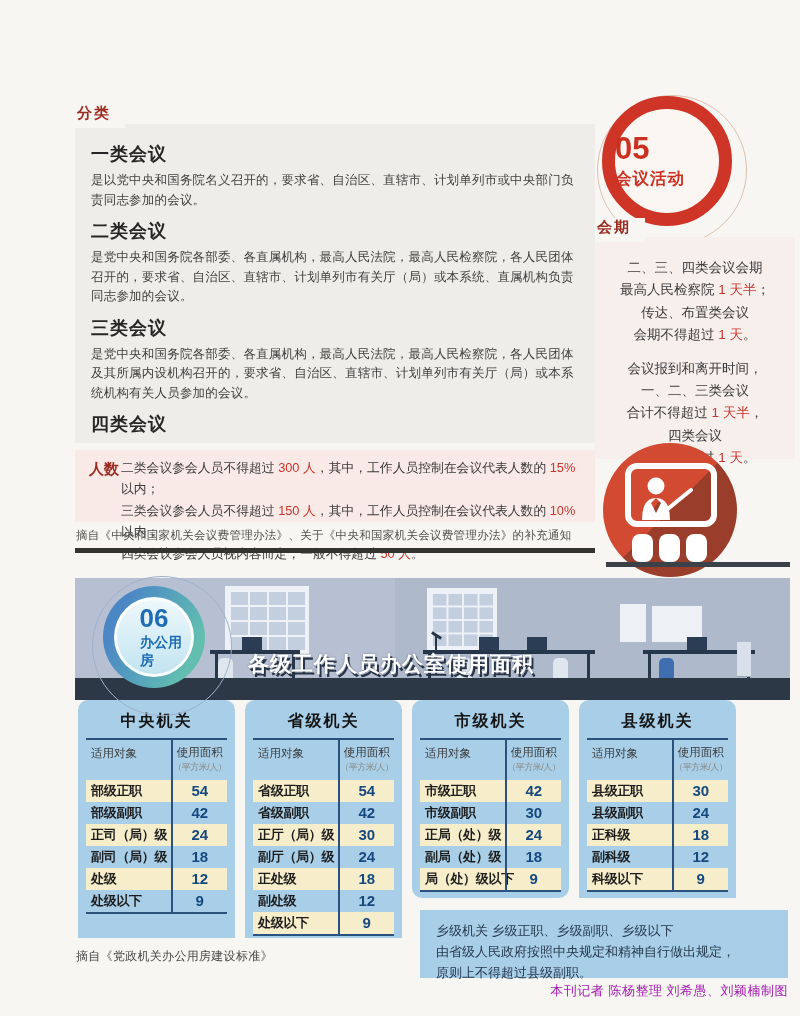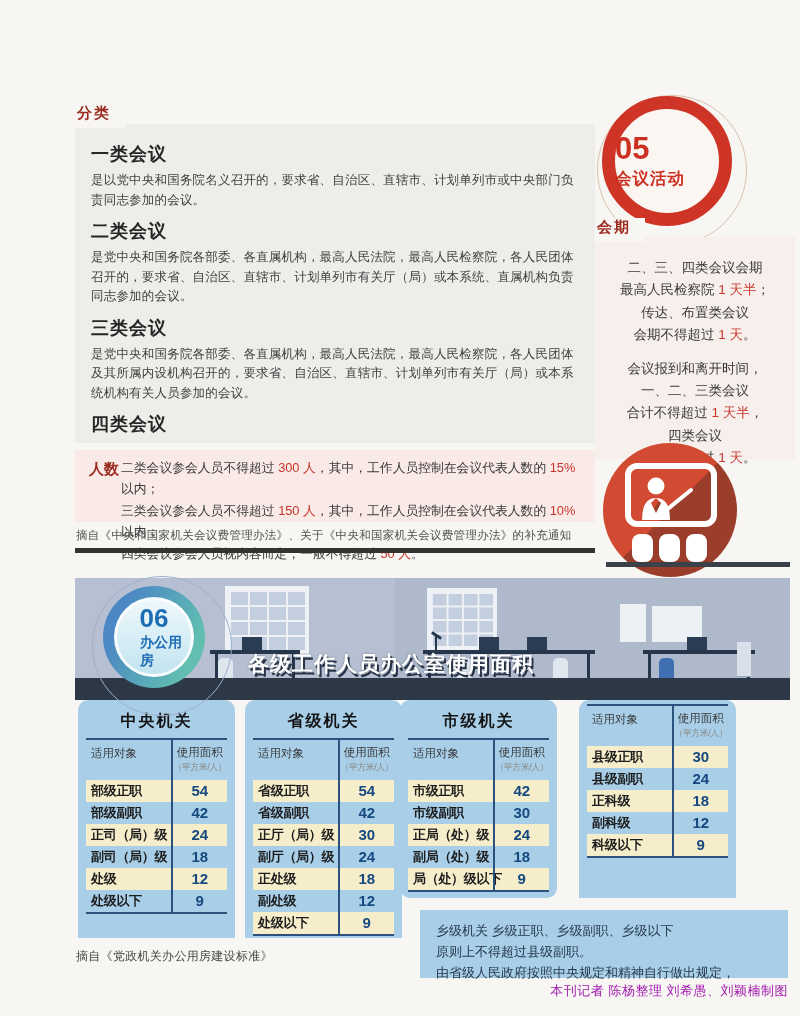--- a/index.html
+++ b/index.html
@@ -60,21 +60,21 @@
   .badge06-ring{position:absolute;left:103px;top:586px;width:102px;height:102px;border-radius:50%;background:linear-gradient(115deg,#4b87c5 20%,#62bfb0 82%);display:flex;align-items:center;justify-content:center;z-index:5;}
   .badge06-inner{width:74px;height:74px;border-radius:50%;background:linear-gradient(180deg,#eef8fc,#c2e4f0);border:3px solid rgba(255,255,255,.85);display:flex;flex-direction:column;align-items:center;justify-content:center;}
   .badge06-num{font-size:26px;font-weight:bold;color:#1e6cb4;line-height:1;}
   .badge06-label{font-size:14px;font-weight:bold;color:#1e6cb4;margin-top:3px;margin-left:23px;}
 
   .title06{position:absolute;left:248px;top:650px;z-index:6;font-size:21px;font-weight:bold;color:#fff;letter-spacing:1px;text-shadow:2px 3px 0 rgba(32,44,62,.95),0 0 2px rgba(32,44,62,.5);}
 
   .panel{position:absolute;top:700px;width:157px;background:#a8cee8;border-radius:10px 10px 0 0;box-sizing:border-box;}
   .p1{left:78px;height:238px;}
   .p2{left:245px;height:238px;}
-  .p3{left:400px;height:198px;border-radius:10px;}
+  .p3{left:412px;height:198px;border-radius:10px;}
   .p4{left:579px;height:198px;}
   .panel-title{padding-top:11px;height:23px;text-align:center;font-size:16px;font-weight:bold;color:#141414;letter-spacing:2px;}
   .tbl{margin:4px 8px 0;border-top:2px solid #2a527c;border-bottom:2px solid #2a527c;}
   .hdr{display:flex;height:40px;}
   .hdr .hlab{width:60%;font-size:11.5px;color:#3a3a3a;padding:6px 0 0 5px;box-sizing:border-box;}
   .hdr .hval{width:40%;border-left:2px solid #2a527c;text-align:center;box-sizing:border-box;padding-top:5px;}
   .hval .a{display:block;font-size:11.5px;color:#3a3a3a;}
   .hval .u{display:block;font-size:9px;color:#8a8a85;margin-top:1px;letter-spacing:-.5px;}
   .trow{display:flex;height:22px;line-height:22px;}
   .trow.odd{background:#f6edca;}
@@ -308,20 +308,21 @@
           <div class="lab">副局（处）级</div>
           <div class="val">18</div>
         </div>
         <div class="trow odd">
           <div class="lab">局（处）级以下</div>
           <div class="val">9</div>
         </div>
       </div>
   </div>
   <div class="panel p4">
+    <div class="panel-title">县级机关</div>
     <div class="tbl">
         <div class="hdr">
           <div class="hlab">适用对象</div>
           <div class="hval">
             <span class="a">使用面积</span>
             <span class="u">（平方米/人）</span>
           </div>
         </div>
         <div class="trow odd">
           <div class="lab">县级正职</div>
@@ -341,20 +342,20 @@
         </div>
         <div class="trow odd">
           <div class="lab">科级以下</div>
           <div class="val">9</div>
         </div>
       </div>
   </div>
 
   <div class="note-box">
     <div>乡级机关 乡级正职、乡级副职、乡级以下</div>
+    <div>由省级人民政府按照中央规定和精神自行做出规定，</div>
     <div>原则上不得超过县级副职。</div>
-    <div>由省级人民政府按照中央规定和精神自行做出规定，</div>
   </div>
 
   <div class="source2">摘自《党政机关办公用房建设标准》</div>
   <div class="credit">本刊记者  陈杨整理  刘希愚、刘颖楠制图</div>
 
 </div>
 
 </body></html>

